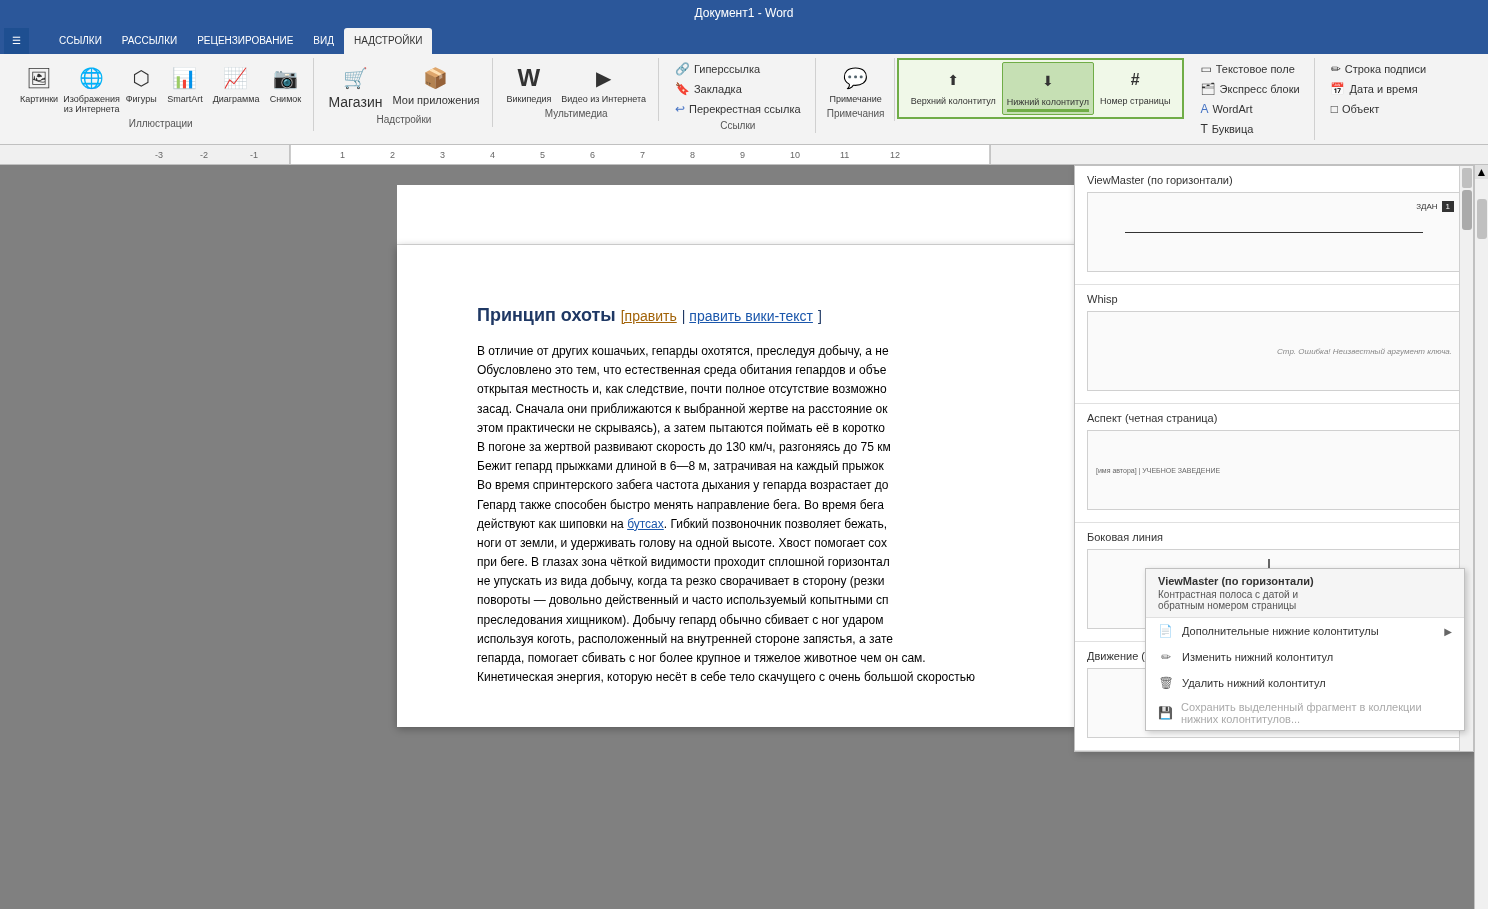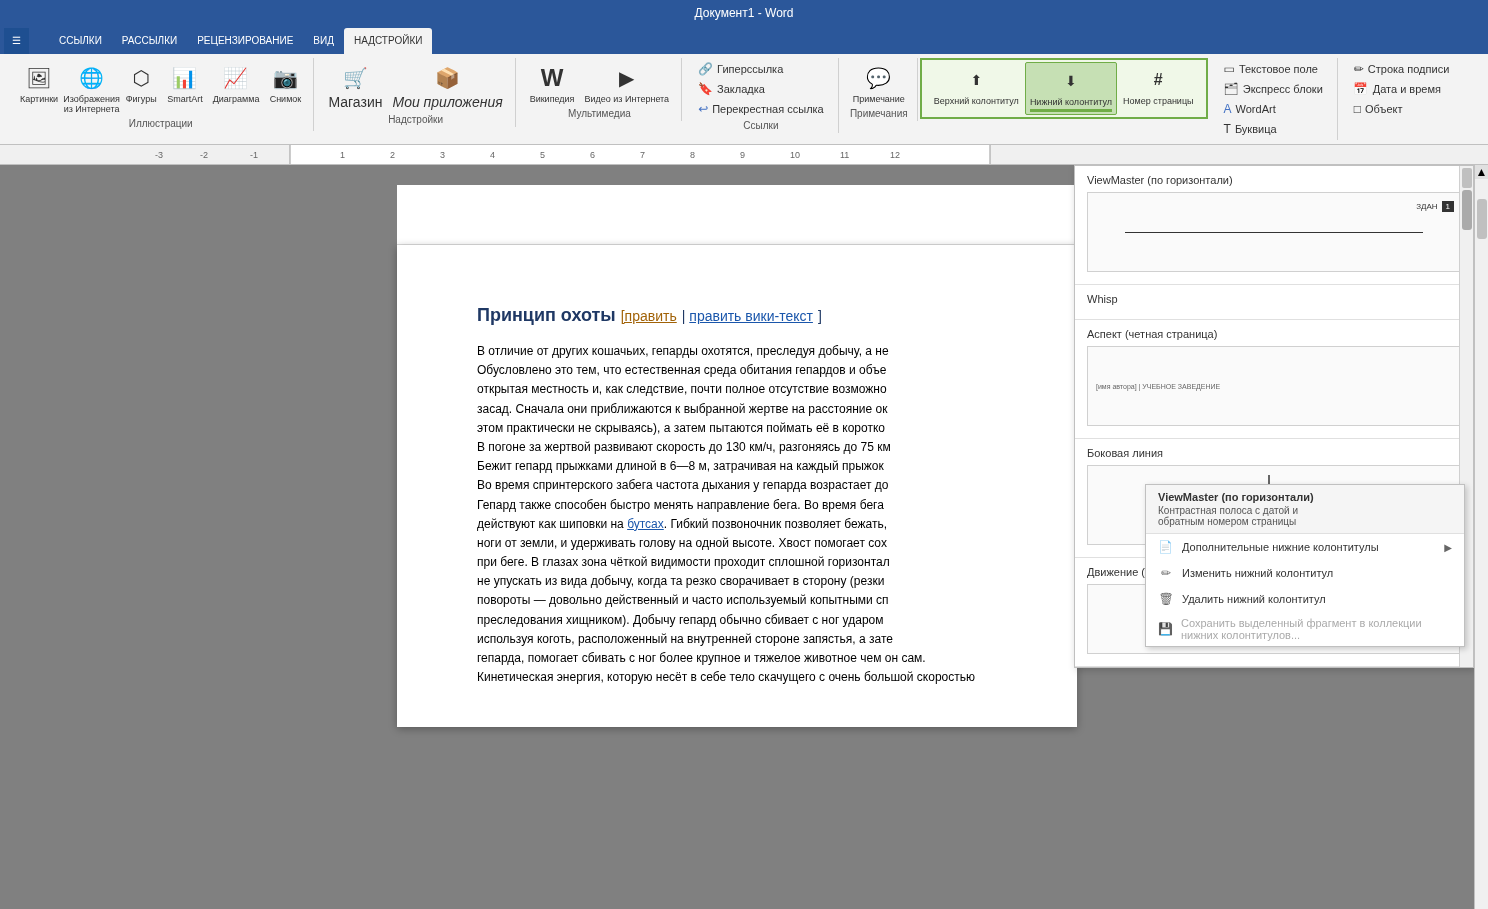--- a/index.html
+++ b/index.html
@@ -327,21 +327,21 @@
   </div>
 
   <div class="ribbon-group">
     <div class="ribbon-buttons">
       <div class="ribbon-btn">
         <div class="ribbon-icon" style="color:#d04a02;">🛒</div>
         <span style="font-size:14px;">Магазин</span>
       </div>
       <div class="ribbon-btn">
         <div class="ribbon-icon" style="color:#d04a02;">📦</div>
-        <span style="font-size:14px; text-align:left;font-style:italic;">Мои приложения</span>
+        <span style="font-size:11px; text-align:left;">Мои приложения</span>
       </div>
     </div>
     <div class="ribbon-group-label">Надстройки</div>
   </div>
 
   <div class="ribbon-group">
     <div class="ribbon-buttons">
       <div class="ribbon-btn">
         <div class="ribbon-icon" style="font-size:24px; font-weight:bold; color:#333;">W</div>
         <span style="font-size:9px;">Википедия</span>
@@ -514,20 +514,25 @@
             <div class="preview-line"></div>
             <div style="position:absolute; right:6px; top:8px; display:flex; align-items:center; gap:4px;">
               <span style="font-size:8px; color:#333;">ЗДАН</span>
               <span style="background:#333; color:white; font-size:8px; padding:1px 4px;">1</span>
             </div>
           </div>
         </div>
 
         <div class="dropdown-section">
           <div class="dropdown-section-title">Whisp</div>
+          <div class="footer-preview">
+            <div style="display:flex; flex-direction:column; align-items:flex-end; justify-content:center; width:100%; padding:8px;">
+              <span style="font-size:8px; color:#888; font-style:italic; text-align:right;">Стр. Ошибка! Неизвестный аргумент ключа.</span>
+            </div>
+          </div>
         </div>
 
 
         <div class="dropdown-section">
           <div class="dropdown-section-title">Аспект (четная страница)</div>
           <div class="footer-preview">
             <div style="display:flex; align-items:flex-end; padding:8px; width:100%;">
               <span style="font-size:7px; color:#666;">[имя автора] | УЧЕБНОЕ ЗАВЕДЕНИЕ</span>
             </div>
           </div>

